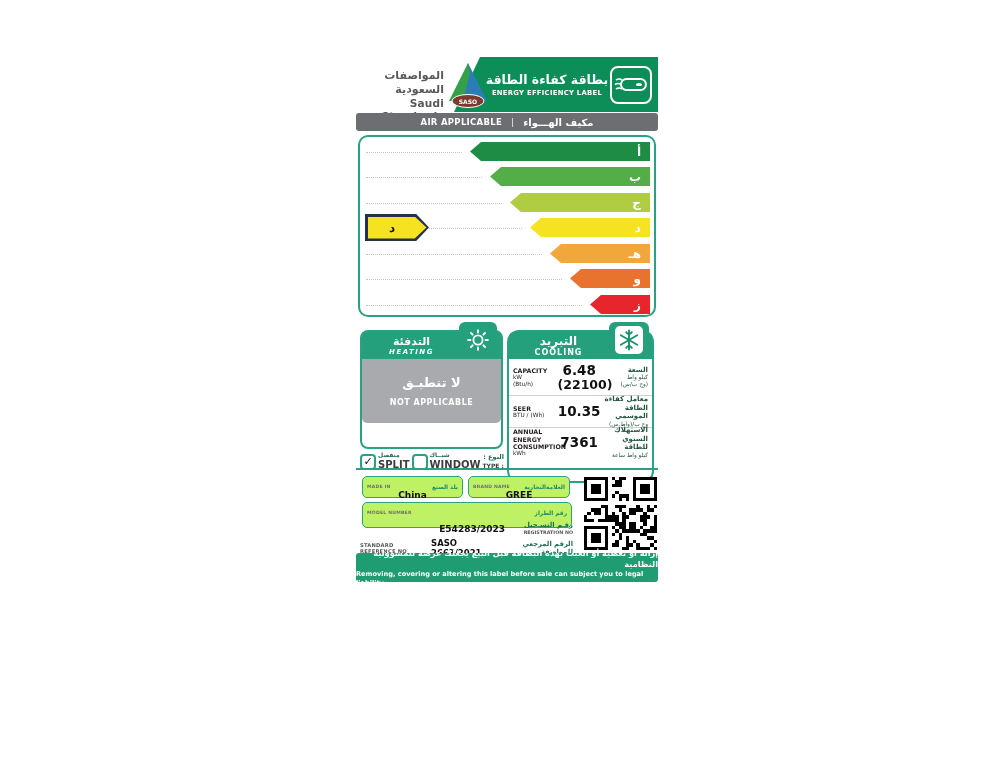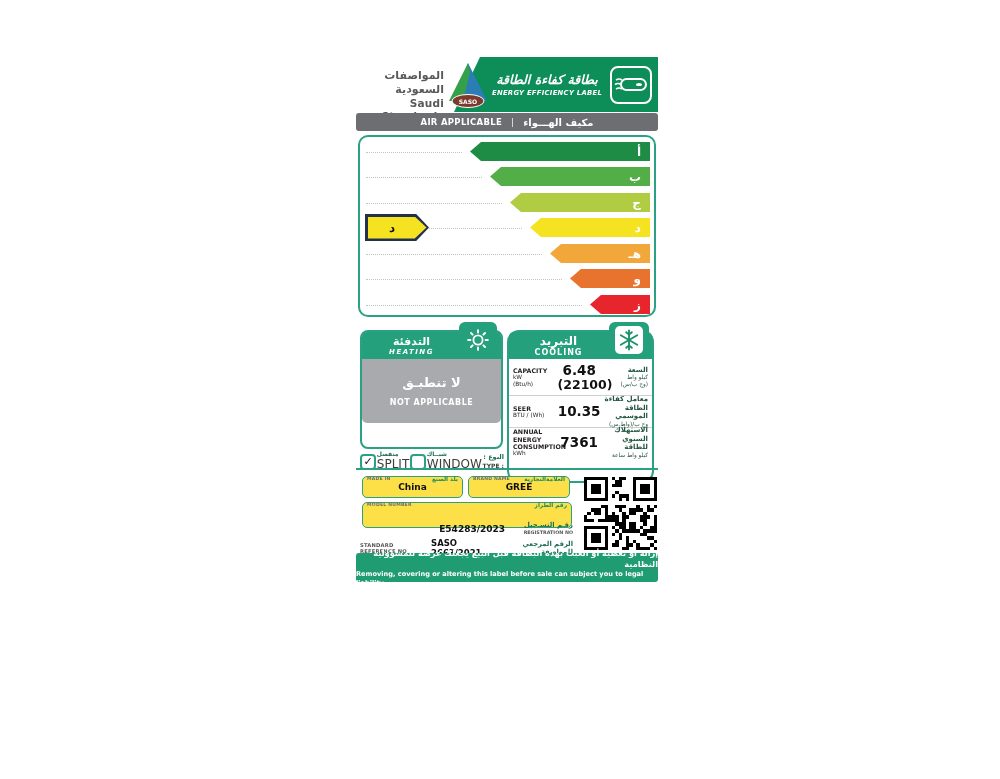--- a/index.html
+++ b/index.html
@@ -9,21 +9,21 @@
   }
   .label { position: absolute; left: 356px; top: 56px; width: 302px; height: 527px; }
 
   
   .hdr { position: absolute; left: 0; top: 0; width: 302px; height: 56px; }
   .org-text { position: absolute; left: 0; top: 13px; width: 88px; text-align: right; color: #58595b; line-height: 1.25; }
   .org-ar { font-size: 11px; font-weight: bold; direction: rtl; }
   .org-en { font-size: 10.5px; font-weight: 600; letter-spacing: 0.2px; }
   .saso-logo { position: absolute; left: 90px; top: 4px; width: 44px; height: 50px; z-index: 2; }
   .banner { position: absolute; left: 98px; top: 1px; width: 204px; height: 55px; background: var(--green); clip-path: polygon(26px 0, 100% 0, 100% 100%, 0 100%); display: flex; align-items: center; }
-  .banner-text { flex: 1; margin-left: 30px; text-align: center; color: #fff; font-style: italic; }
+  .banner-text { flex: 1; margin-left: 30px; text-align: center; color: #fff; }
   .banner-ar { font-size: 12.5px; font-weight: bold; direction: rtl; }
   .banner-en { font-size: 6.8px; font-weight: bold; letter-spacing: 0.3px; margin-top: 2px; }
   .ac-icon-box { width: 42px; height: 38px; border: 2px solid #fff; border-radius: 8px; margin-right: 6px; flex: none; display: flex; align-items: center; justify-content: center; }
 
   
   .product-bar { position: absolute; left: 0; top: 57px; width: 302px; height: 18px; background: var(--graybar); border-radius: 3px; display: flex; align-items: center; justify-content: center; gap: 9px; color: #fff; }
   .product-en { font-size: 8.5px; font-weight: bold; letter-spacing: 0.3px; }
   .product-sep { font-size: 9px; opacity: 0.9; }
   .product-ar { font-size: 10px; font-weight: bold; direction: rtl; }
 
@@ -70,29 +70,29 @@
   .cr-ar { width: 35%; text-align: right; direction: rtl; color: #21543f; line-height: 1.2; }
   .cr-ar .l1 { font-size: 7px; font-weight: bold; }
   .cr-ar .l2, .cr-ar .l3 { font-size: 5.8px; }
   .row-cap { height: 37px; } .row-seer { height: 32px; } .row-aec { height: 29px; }
 
   
   .type-row { position: absolute; left: 4px; top: 396px; width: 144px; height: 19px; display: flex; align-items: center; justify-content: space-between; }
   .chk { width: 16px; height: 16px; background: #fff; border: 2px solid var(--teal); border-radius: 4px; display: flex; align-items: center; justify-content: center; font-size: 11px; font-weight: bold; color: #111; flex: none; }
   .opt-lbl { display: flex; flex-direction: column; line-height: 1.15; }
   .opt-ar { font-size: 6px; font-weight: bold; color: #1e6e52; direction: rtl; text-align: left; }
-  .opt-en { font-size: 12px; font-weight: normal; color: #3c3c3c; }
+  .opt-en { font-size: 10px; font-weight: bold; color: #3c3c3c; }
   .type-lbl { display: flex; flex-direction: column; text-align: right; line-height: 1.2; }
   .type-ar { font-size: 6.5px; font-weight: bold; color: #1e6e52; direction: rtl; }
   .type-en { font-size: 6px; font-weight: bold; color: #3c3c3c; }
 
   .sep-line { position: absolute; left: 0; top: 412px; width: 302px; height: 2px; background: var(--teal); }
 
   
-  .info-box { position: absolute; border: 1.5px solid var(--teal); border-radius: 5px; background: #fde047; padding: 0 4px; }
+  .info-box { position: absolute; border: 1.5px solid var(--teal); border-radius: 5px; background: #bef264; padding: 8px 4px; }
   .ib-labels { display: flex; justify-content: space-between; align-items: flex-start; line-height: 1; }
   .ib-en { font-size: 4.6px; color: #6d6e71; font-weight: 600; letter-spacing: 0.2px; }
   .ib-ar { font-size: 5.8px; color: #1e8a62; font-weight: bold; direction: rtl; }
   .ib-val { text-align: center; font-size: 9px; font-weight: bold; color: #111; line-height: 1.05; margin-top: 0px; }
   .box-madein { left: 6px; top: 420px; width: 101px; height: 22px; }
   .box-brand  { left: 112px; top: 420px; width: 102px; height: 22px; }
   .box-model  { left: 6px; top: 446px; width: 210px; height: 26px; }
   .ib-val2 { text-align: center; font-size: 7.8px; font-weight: bold; color: #111; line-height: 1.15; }
 
   .qr { position: absolute; left: 228px; top: 421px; width: 73px; height: 73px; display: grid; grid-template-columns: repeat(21, 1fr); grid-template-rows: repeat(21, 1fr); background: #fff; }

